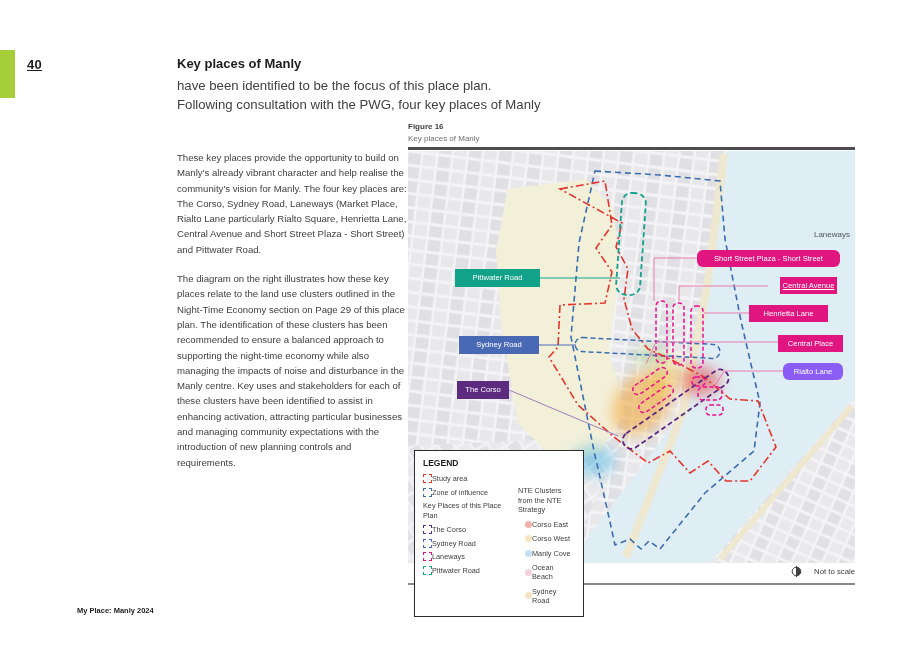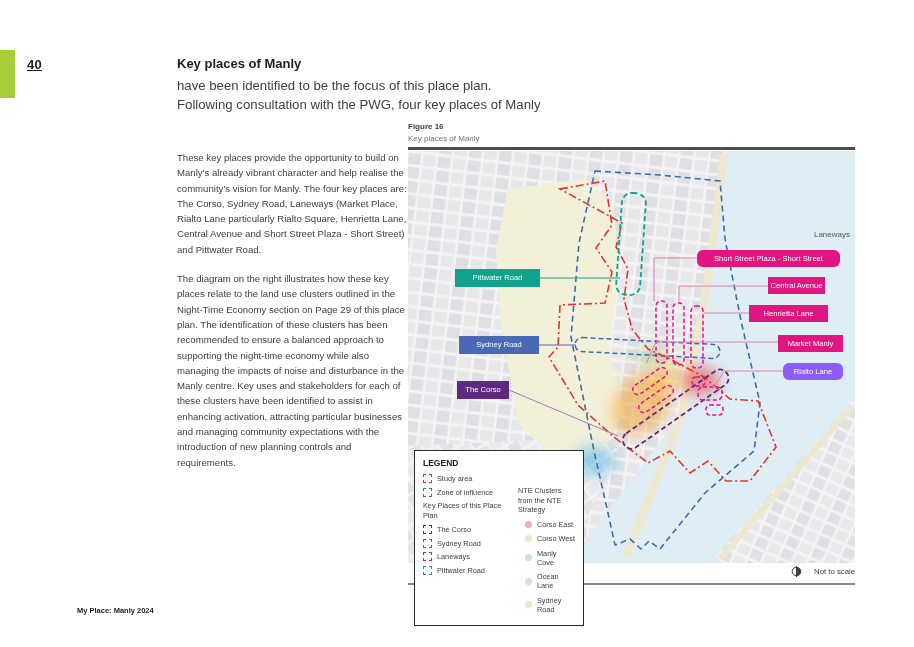--- a/index.html
+++ b/index.html
@@ -33,35 +33,35 @@
 
   .map-label {
     position:absolute; color:#ffffff; font-size:7.6px;
     display:flex; align-items:center; justify-content:center;
     text-align:center; line-height:1; white-space:nowrap;
   }
   .lbl-pittwater { left:47px;  top:118px; width:85px;  height:18px; }
   .lbl-sydney    { left:51px;  top:185px; width:80px;  height:18px; }
   .lbl-corso     { left:49px;  top:230px; width:52px;  height:18px; }
   .lbl-short     { left:289px; top:99px;  width:143px; height:17px;border-radius:6px; }
-  .lbl-central   { left:360px; top:126px; width:57px;  height:17px; }
+  .lbl-central   { left:372px; top:126px; width:57px;  height:17px;text-decoration:underline; }
   .lbl-henrietta { left:341px; top:154px; width:79px;  height:17px; }
   .lbl-market    { left:370px; top:184px; width:65px;  height:17px; }
   .lbl-rialto    { left:375px; top:212px; width:60px;  height:17px; }
   .laneways-note { position:absolute; right:5px; top:79px; font-size:8px; color:#55565a; }
 
   .legend {
     position:absolute; left:414px; top:450px; width:170px; min-height:127px;
     background:#ffffff; border:1.5px solid #2b2b2b; padding:7px 8px 6px; z-index:5;
   }
   .legend-title { font-size:8.5px; font-weight:bold; margin-bottom:6px; color:#1d1d1b; }
   .legend-cols { display:flex; gap:5px; }
   .leg-col-left { width:90px; flex:none; }
   .leg-col-right { flex:1; padding-top:9px; }
-  .lrow { display:flex; align-items:center; gap:5px; margin-bottom:4.5px; font-size:7.3px; color:#414042; }
+  .lrow { display:flex; align-items:center; margin-bottom:4.5px; font-size:7.3px; color:#414042; }
   .swatch { width:9px; height:9px; border:1.6px dashed; flex:none; }
   .subhead { font-size:7.3px; line-height:9.5px; color:#414042; margin:3px 0 5px; }
   .dot { width:7px; height:7px; border-radius:50%; flex:none; }
   .nte-row { padding-left:7px; margin-bottom:5.5px; }
 
   .not-to-scale {
     position:absolute; left:791px; top:566px; display:flex; align-items:center; gap:12px;
     font-size:7.8px; color:#414042;
   }
   .footer { position:absolute; left:60px; top:606px; font-size:7.5px; font-weight:bold; color:#1d1d1b;padding-left:17px; }
@@ -168,21 +168,21 @@
   </svg>
 
   <div class="laneways-note">Laneways</div>
 
   <div class="map-label lbl-pittwater" style="background-color: rgb(18, 161, 137);">Pittwater Road</div>
   <div class="map-label lbl-sydney" style="background-color: rgb(74, 105, 181);">Sydney Road</div>
   <div class="map-label lbl-corso" style="background-color: rgb(92, 43, 128);">The Corso</div>
   <div class="map-label lbl-short" style="background-color: rgb(224, 21, 127);">Short Street Plaza - Short Street</div>
   <div class="map-label lbl-central" style="background-color: rgb(224, 21, 127);">Central Avenue</div>
   <div class="map-label lbl-henrietta" style="background-color: rgb(224, 21, 127);">Henrietta Lane</div>
-  <div class="map-label lbl-market" style="background-color: rgb(224, 21, 127);">Market Manly</div>
+  <div class="map-label lbl-market" style="background-color: rgb(224, 21, 127);">Central Place</div>
   <div class="map-label lbl-rialto" style="background-color: #8b5cf6; border-radius: 6px;">Rialto Lane</div>
 </div>
 
 <div class="legend">
   <div class="legend-title">LEGEND</div>
   <div class="legend-cols">
     <div class="leg-col-left">
       <div class="lrow">
         <span class="swatch" style="border-color: rgb(229, 53, 43);"></span>
         <span>Study area</span>
@@ -218,21 +218,21 @@
       <div class="lrow nte-row">
         <span class="dot" style="background-color: rgb(244, 230, 189);"></span>
         <span>Corso West</span>
       </div>
       <div class="lrow nte-row">
         <span class="dot" style="background-color: rgb(198, 224, 240);"></span>
         <span>Manly Cove</span>
       </div>
       <div class="lrow nte-row">
         <span class="dot" style="background-color: rgb(245, 210, 218);"></span>
-        <span>Ocean Lane</span>
+        <span>Ocean Beach</span>
       </div>
       <div class="lrow nte-row">
         <span class="dot" style="background-color: rgb(246, 226, 198);"></span>
         <span>Sydney Road</span>
       </div>
     </div>
   </div>
 </div>
 
 <div class="not-to-scale">

